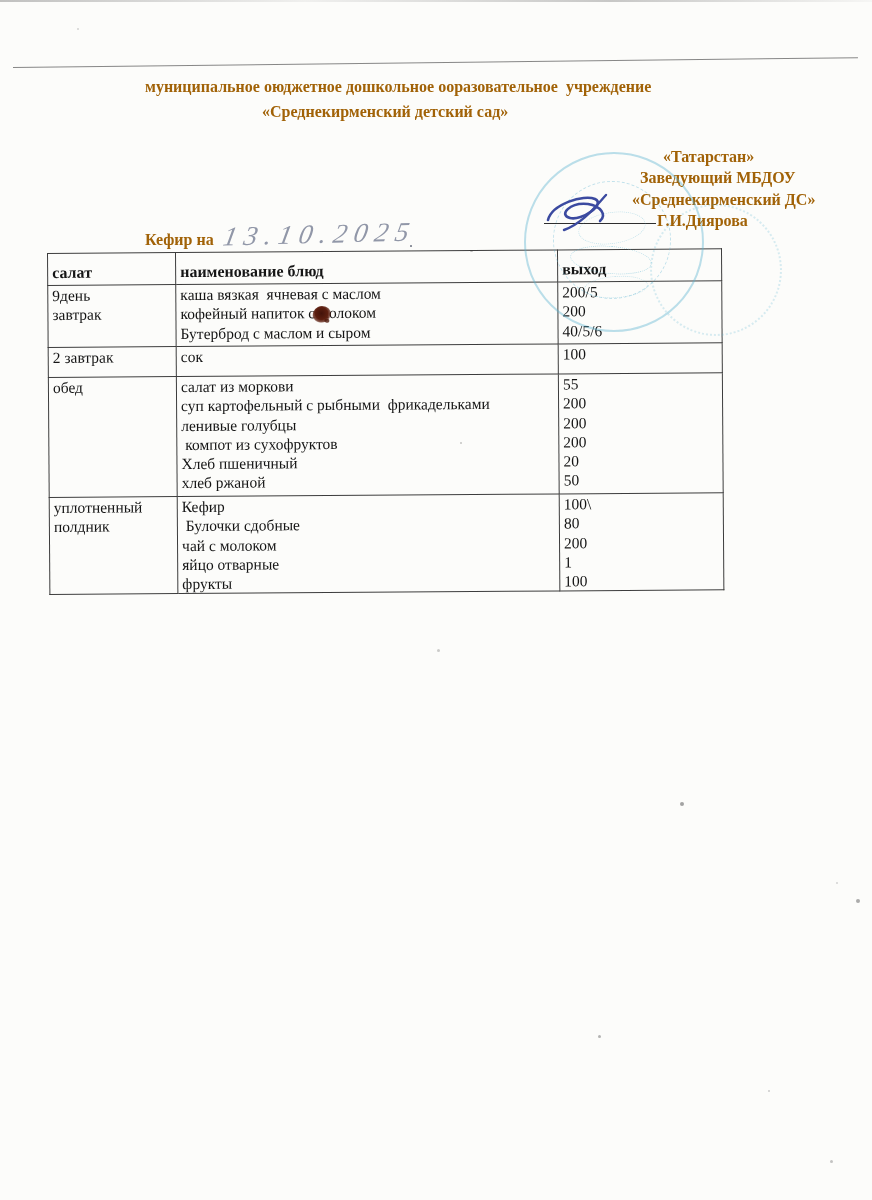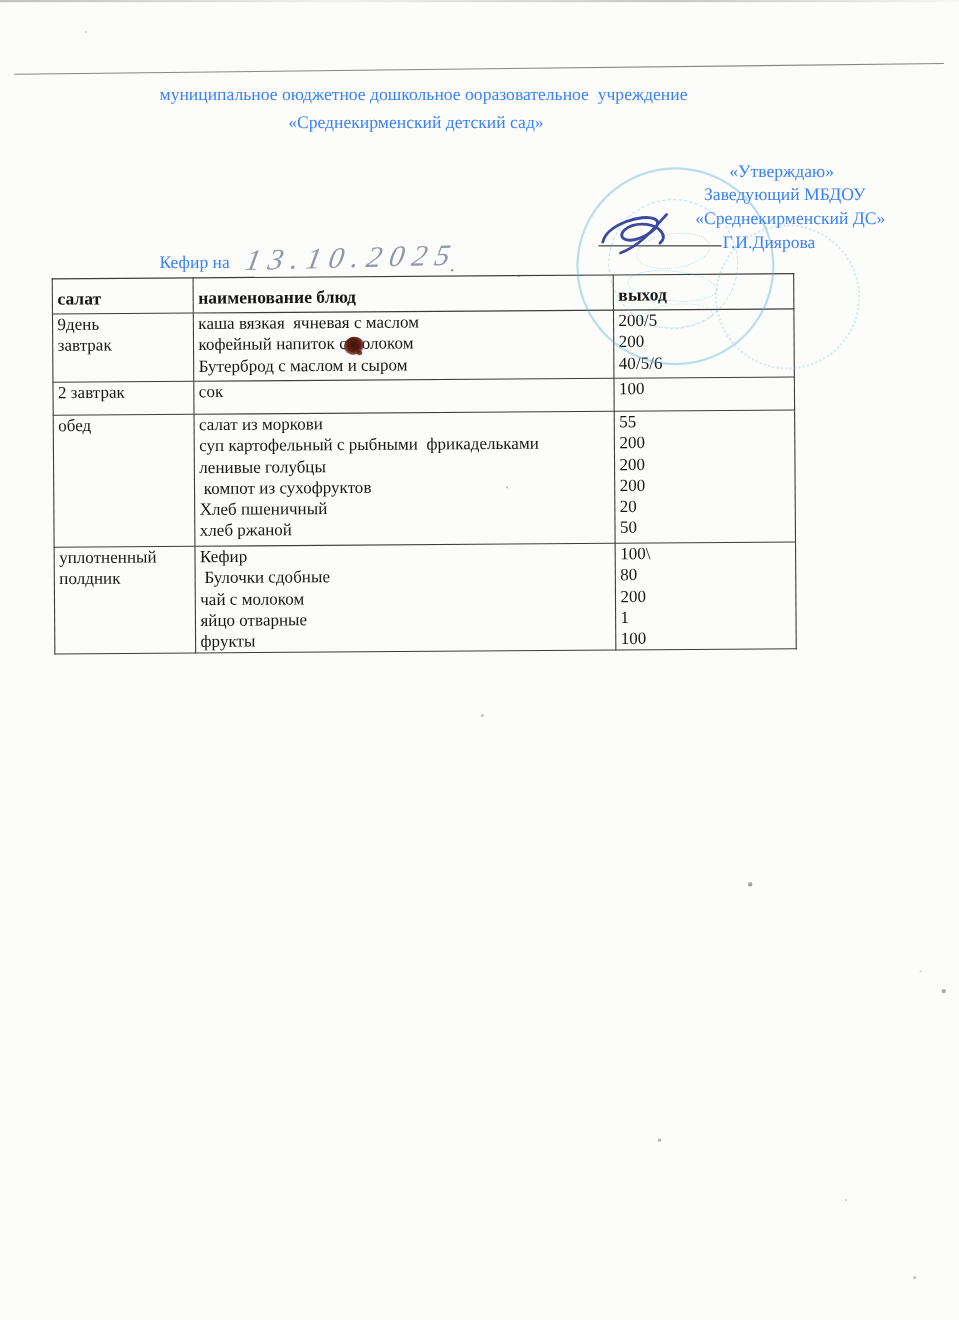--- a/index.html
+++ b/index.html
@@ -2,21 +2,21 @@
 <html><head>
 <meta charset="utf-8">
 <style>
   html,body { margin:0; padding:0; background:#ffffff; }
   .page {
     position:relative; width:872px; height:1200px;
     background:#fcfcfa; overflow:hidden;
     font-family:"Liberation Serif", serif; color:#1c1c1c;
   }
   .abs { position:absolute; white-space:pre; }
-  .tline { font-size:16px; line-height:18px; color:#3b82f6; }
+  .tline { font-size:16px; line-height:18px; color:#a16207;font-weight:bold; }
   .top-edge {
     position:absolute; left:0; top:0; width:872px; height:2px;
     background:linear-gradient(90deg, rgba(120,120,120,.45), rgba(190,190,190,.2) 35%,
       rgba(120,120,120,.4) 70%, rgba(210,210,210,.15));
   }
   .scan-line {
     position:absolute; left:13px; top:67px; width:845px; height:0;
     border-top:1.4px solid rgba(105,105,105,.8);
     transform:rotate(-0.66deg); transform-origin:left center;
   }
@@ -92,21 +92,21 @@
 <body>
 
 <div class="page">
 
   <div class="top-edge"></div>
   <div class="scan-line"></div>
 
   <div class="abs tline" style="left:145px; top:78px;">муниципальное оюджетное дошкольное ооразовательное  учреждение</div>
   <div class="abs tline" style="left:262px; top:103px;">«Среднекирменский детский сад»</div>
 
-  <div class="abs tline" style="left:663px; top:148px;">«Утверждаю»</div>
+  <div class="abs tline" style="left:663px; top:148px;">«Татарстан»</div>
   <div class="abs tline" style="left:640px; top:169px;">Заведующий МБДОУ</div>
   <div class="abs tline" style="left:596px; top:191px;margin-left:36px;">«Среднекирменский ДС»</div>
   <div class="sig-line"></div>
   <div class="abs tline" style="left:657px; top:212px; z-index:5;">Г.И.Диярова</div>
 
   <div class="stamp">
     <div class="stamp-inner"></div>
     <div class="stamp-arc1"></div>
     <div class="stamp-arc2"></div>
     <div class="stamp-arc3"></div>

